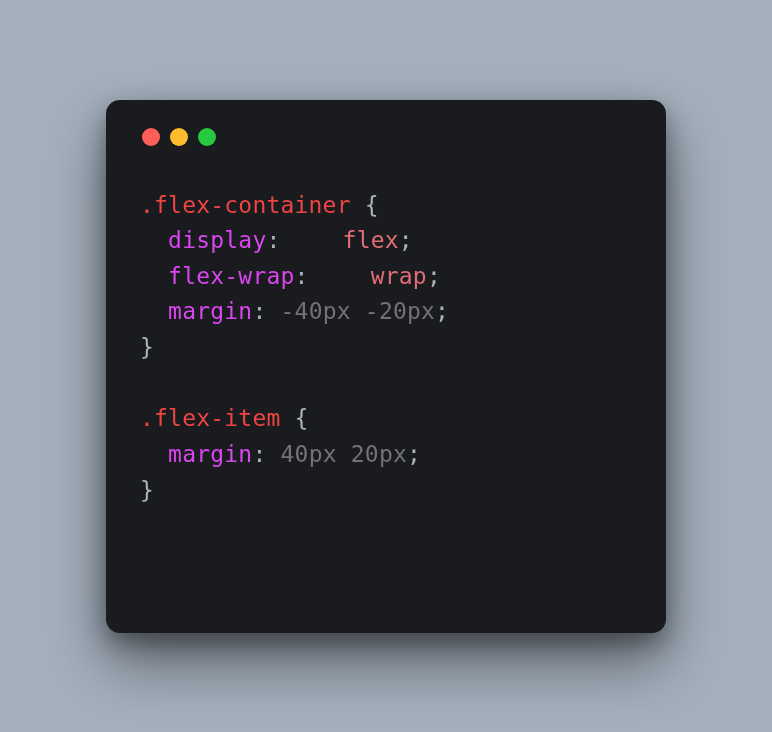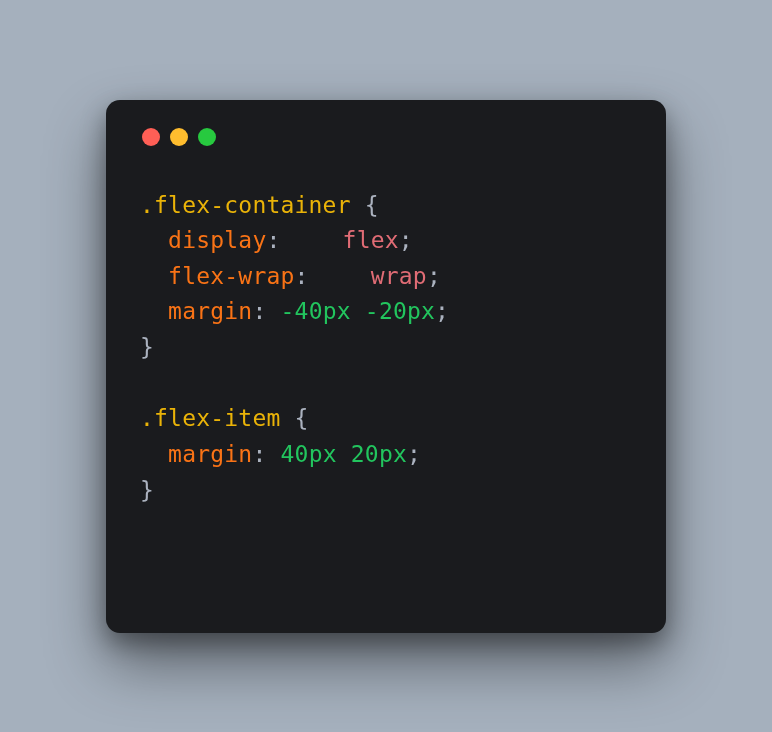--- a/index.html
+++ b/index.html
@@ -40,26 +40,26 @@
     .dot.yellow { background: #ffbd2e; }
     .dot.green { background: #27c93f; }
     .code {
       font-size: 23px;
       line-height: 1.55;
       white-space: pre;
       color: #abb2bf;
       font-weight: 500;
       letter-spacing: 0.2px;
     }
-    .sel   { color: #eab308; }  
+    .sel   { color: #ef4444; }  
     .punc  { color: #abb2bf; }  
-    .prop  { color: #f97316; }  
+    .prop  { color: #d946ef; }  
     .colon { color: #abb2bf; }
     .valkw { color: #e06c75; margin-left: 48px; }  
-    .num   { color: #22c55e; }  
+    .num   { color: #737373; }  
     .semi  { color: #abb2bf; }
   </style>
 </head>
 <body>
 
 <div class="window">
   <div class="traffic-lights">
     <div class="dot red"></div>
     <div class="dot yellow"></div>
     <div class="dot green"></div>

